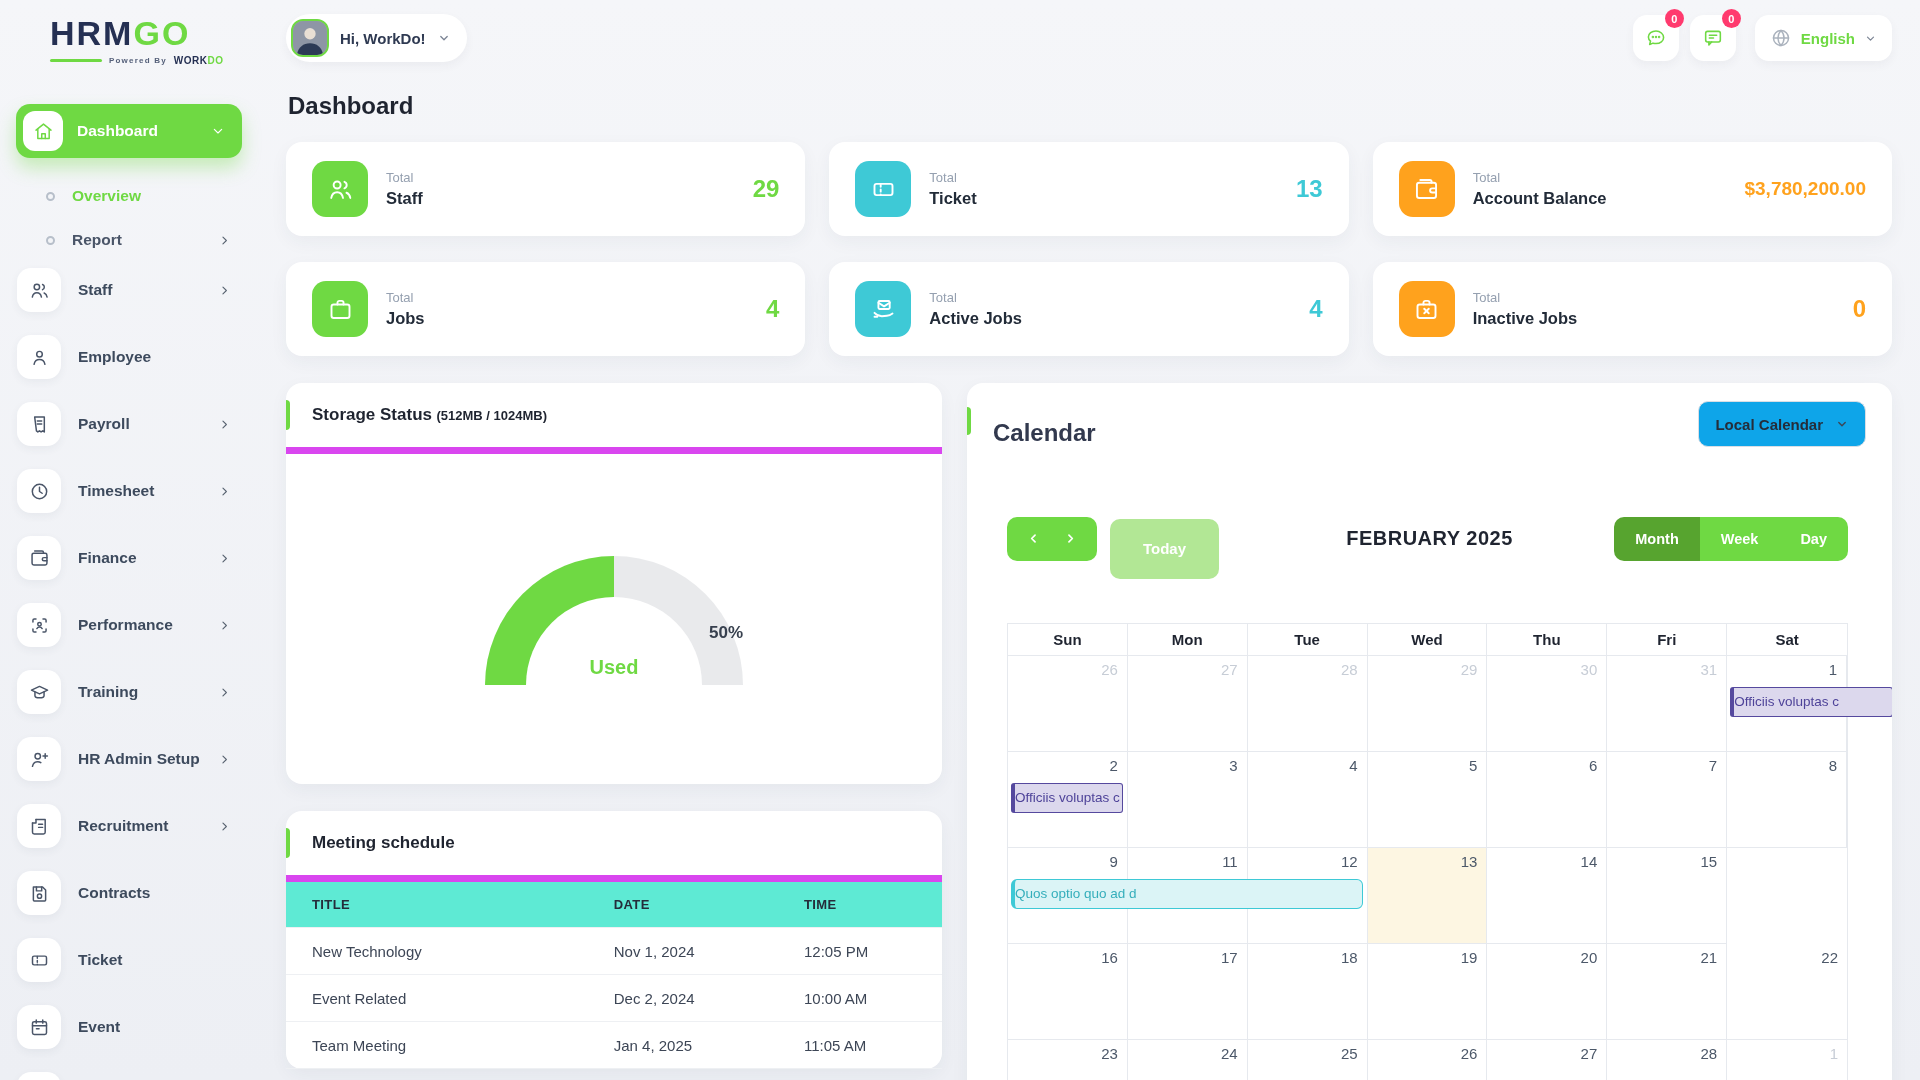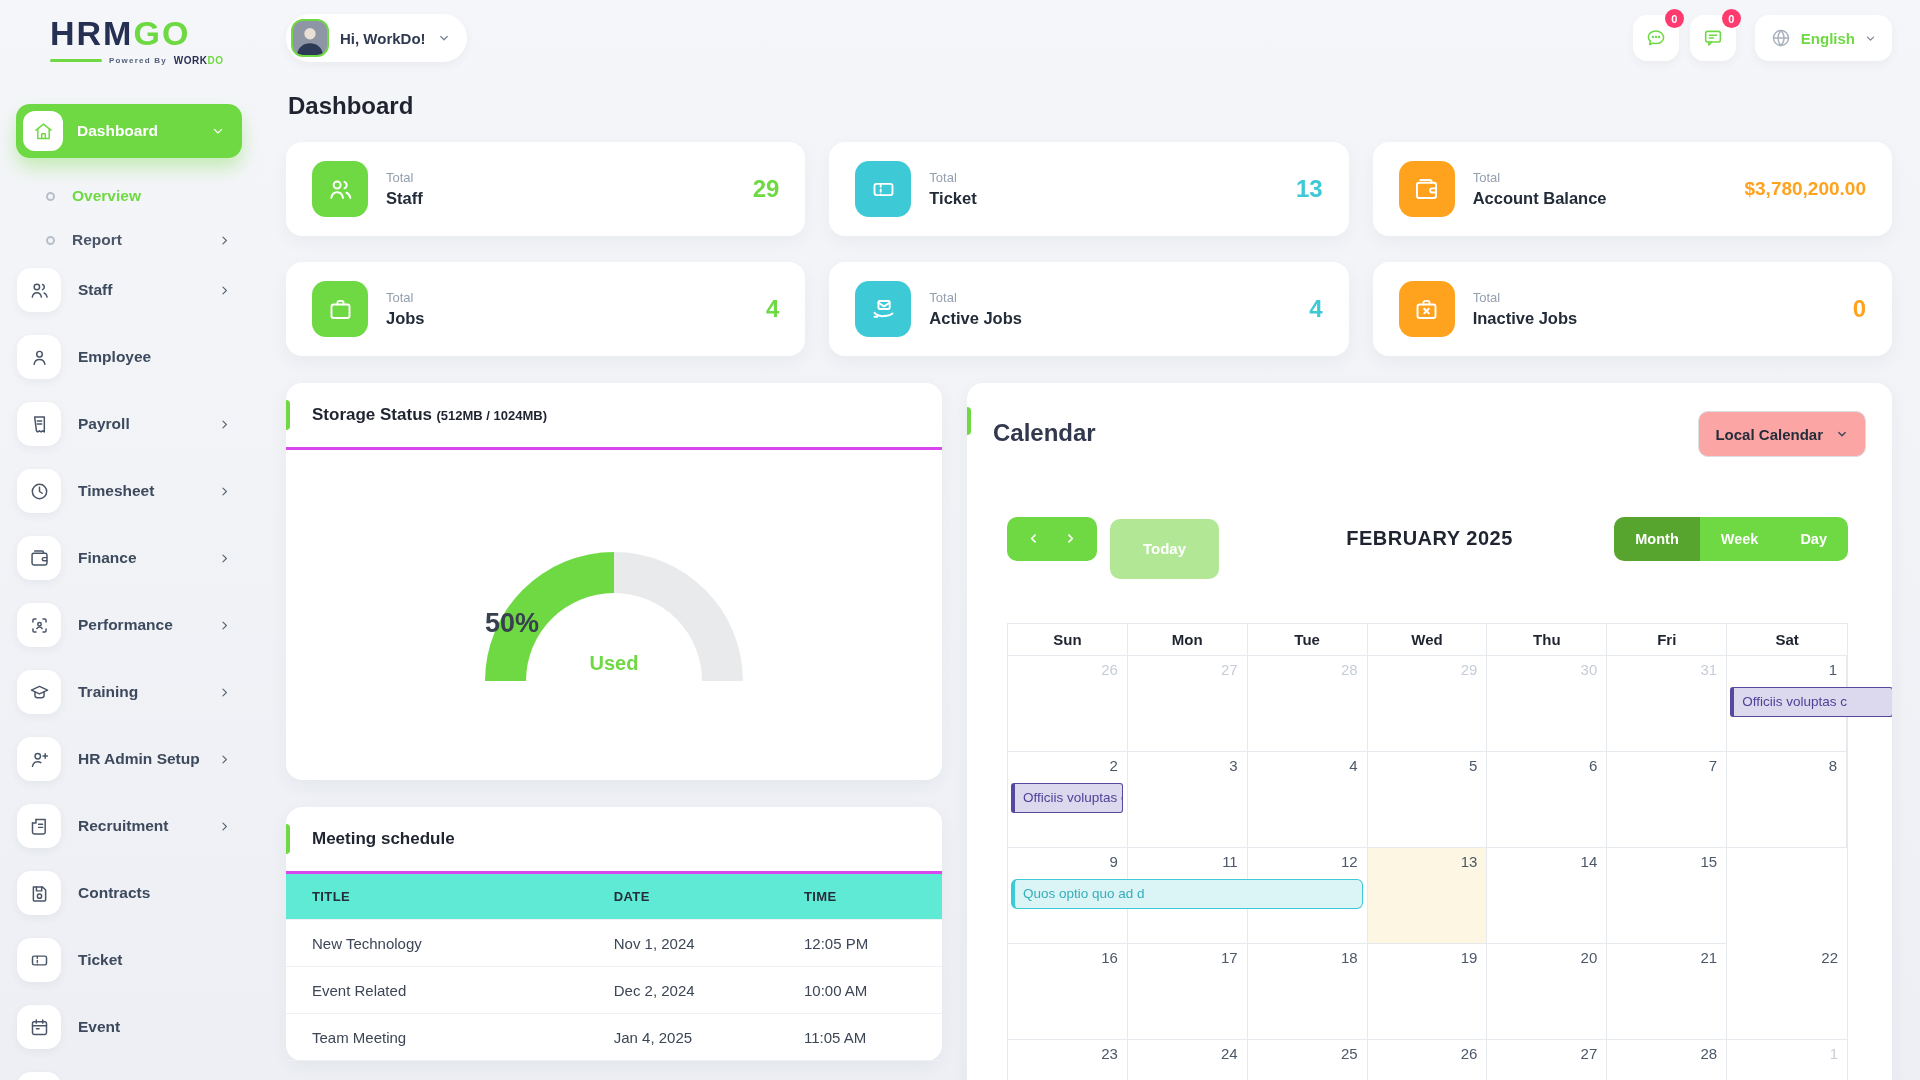--- a/index.html
+++ b/index.html
@@ -83,50 +83,50 @@
   .stat-lbl { font-size:16.5px; font-weight:700; color:#222b38; }
   .stat-val { font-size:24px; font-weight:700; }
   .stat-val.small { font-size:19px; }
   .tx-green { color:var(--green); } .tx-cyan { color:var(--cyan); } .tx-orange { color:var(--orange); }
 
   
   .bottom { display:grid; grid-template-columns:656px 1fr; gap:27px 25px; margin-top:27px; align-items:start; }
   .left-col { display:flex; flex-direction:column; gap:27px; }
   .card { background:#fff; border-radius:16px; box-shadow:0 6px 18px rgba(45,55,75,.05); }
   .card-head { position:relative; padding:22px 26px; }
-  .card-head.bordered { border-bottom:3px solid #d946ef; }
+  .card-head.bordered { border-bottom:7px solid #d946ef; }
   .card-head.accent::before { content:""; position:absolute; left:0; top:17px; bottom:17px; width:4px;
     background:var(--green); border-radius:0 4px 4px 0; }
   .card-head h2 { margin:0; font-size:17px; font-weight:700; color:#1f2430; display:inline; }
   .card-head small { font-size:13px; font-weight:700; color:#1f2430; }
 
   
   .storage-body { height:330px; display:flex; align-items:center; justify-content:center; }
   .gauge { position:relative; width:258px; height:132px; }
   .gauge-arc { position:absolute; left:0; right:0; bottom:0; height:129px; border-radius:258px 258px 0 0;
     background:conic-gradient(from 270deg at 50% 100%, var(--green) 0deg 90deg, #e9eaec 90deg 180deg); }
   .gauge-hole { position:absolute; left:41px; bottom:0; width:176px; height:88px; border-radius:176px 176px 0 0; background:#fff; }
-  .gauge-val { position:absolute; left:0; right:0; bottom:42px; text-align:left; font-size:27px; font-weight:600; color:#37404e; }
+  .gauge-val { position:absolute; left:0; right:0; bottom:42px; text-align:right; font-size:17px; font-weight:600; color:#37404e; }
   .gauge-used { position:absolute; left:0; right:0; bottom:6px; text-align:center; font-size:20px; font-weight:700; color:var(--green); }
 
   
   .meet-table { width:100%; border-collapse:collapse; }
   .meet-table th { background:#5eead4; font-size:13px; font-weight:700; color:#252d3a; text-align:left;
     padding:15px 26px; letter-spacing:.4px; }
   .meet-table th:nth-child(1){ width:46%; } .meet-table th:nth-child(2){ width:29%; }
   .meet-table td { font-size:15px; color:#3d4656; padding:14.5px 26px; border-top:1px solid #eef0f3; }
   .meet-table tr:last-child td { border-bottom:1px solid #eef0f3; }
 
   
   .calendar-card { overflow:hidden; }
   .cal-head { display:flex; align-items:flex-start; justify-content:space-between; padding:16px 26px 6px 26px; position:relative; }
   .cal-head::before { content:""; position:absolute; left:0; top:24px; height:28px; width:4px;
     background:var(--green); border-radius:0 4px 4px 0; }
   .cal-select { display:flex; align-items:center; gap:12px; height:46px; padding:0 16px; border:1px solid #d9dee5;
-    border-radius:10px; background:#fca5a5; font-size:15px; font-weight:600; color:#252d3a; cursor:pointer; margin-top:12px; }
+    border-radius:10px; background:#0ea5e9; font-size:15px; font-weight:600; color:#252d3a; cursor:pointer; margin-top:2px; }
   .cal-select .chev { color:#3d4656; width:14px; height:14px; }
   .cal-toolbar { display:flex; align-items:center; padding:26px 44px 0 40px; position:relative; }
   .nav-btns { display:flex; align-items:center; background:var(--green); height:44px; border-radius:10px; padding:0 8px; }
   .nav-btns button { background:none; border:none; color:#fff; width:37px; height:44px; cursor:pointer;
     display:flex; align-items:center; justify-content:center; }
   .nav-btns .chev { width:15px; height:15px; }
   .today-btn { height:60px; border:none; border-radius:10px; background:var(--green-pale); color:#fff;
     font-size:15px; font-weight:600; padding:0 33px; margin-left:13px; cursor:pointer; font-family:inherit;margin-top:20px; }
   .cal-month { position:absolute; left:0; right:0; text-align:center; font-size:20px; font-weight:700;
     color:#1f2430; letter-spacing:.5px; pointer-events:none; }
@@ -138,21 +138,21 @@
   .dow-row { display:grid; grid-template-columns:repeat(7,1fr); }
   .dow { padding:7px 4px; font-size:15px; font-weight:700; color:#1f2430; text-align:center;
     border-right:1px solid #e6e9ee; border-bottom:1px solid #e6e9ee; }
   .dow:last-child { border-right:none; }
   .cal-week { display:grid; grid-template-columns:repeat(7,1fr); height:96px; position:relative; }
   .cal-cell { border-right:1px solid #e6e9ee; border-bottom:1px solid #e6e9ee; padding:5px 9px 0 0;
     text-align:right; font-size:15px; color:#4c5869; cursor:pointer; }
   .cal-cell:last-child { border-right:none; }
   .cal-cell.muted { color:#c7cdd6; }
   .cal-cell.today { background:var(--today-bg); }
-  .evt { position:absolute; top:31px; height:30px; display:flex; align-items:center; padding:0 8px;
+  .evt { position:absolute; top:31px; height:30px; display:flex; align-items:center; padding:0 0;
     font-size:13.5px; border-radius:3px; white-space:nowrap; overflow:hidden; cursor:pointer; }
   .evt.purple { background:#dcd8ed; border:1px solid var(--purple); border-left:4px solid var(--purple); color:#4e4399; }
   .evt.cyan { background:#dbf4f6; border:1px solid var(--cyan); border-left:4px solid var(--cyan); color:#35aebb; }
 </style>
 </head>
 <body>
 
 <div class="app">
 
   <aside class="sidebar">

